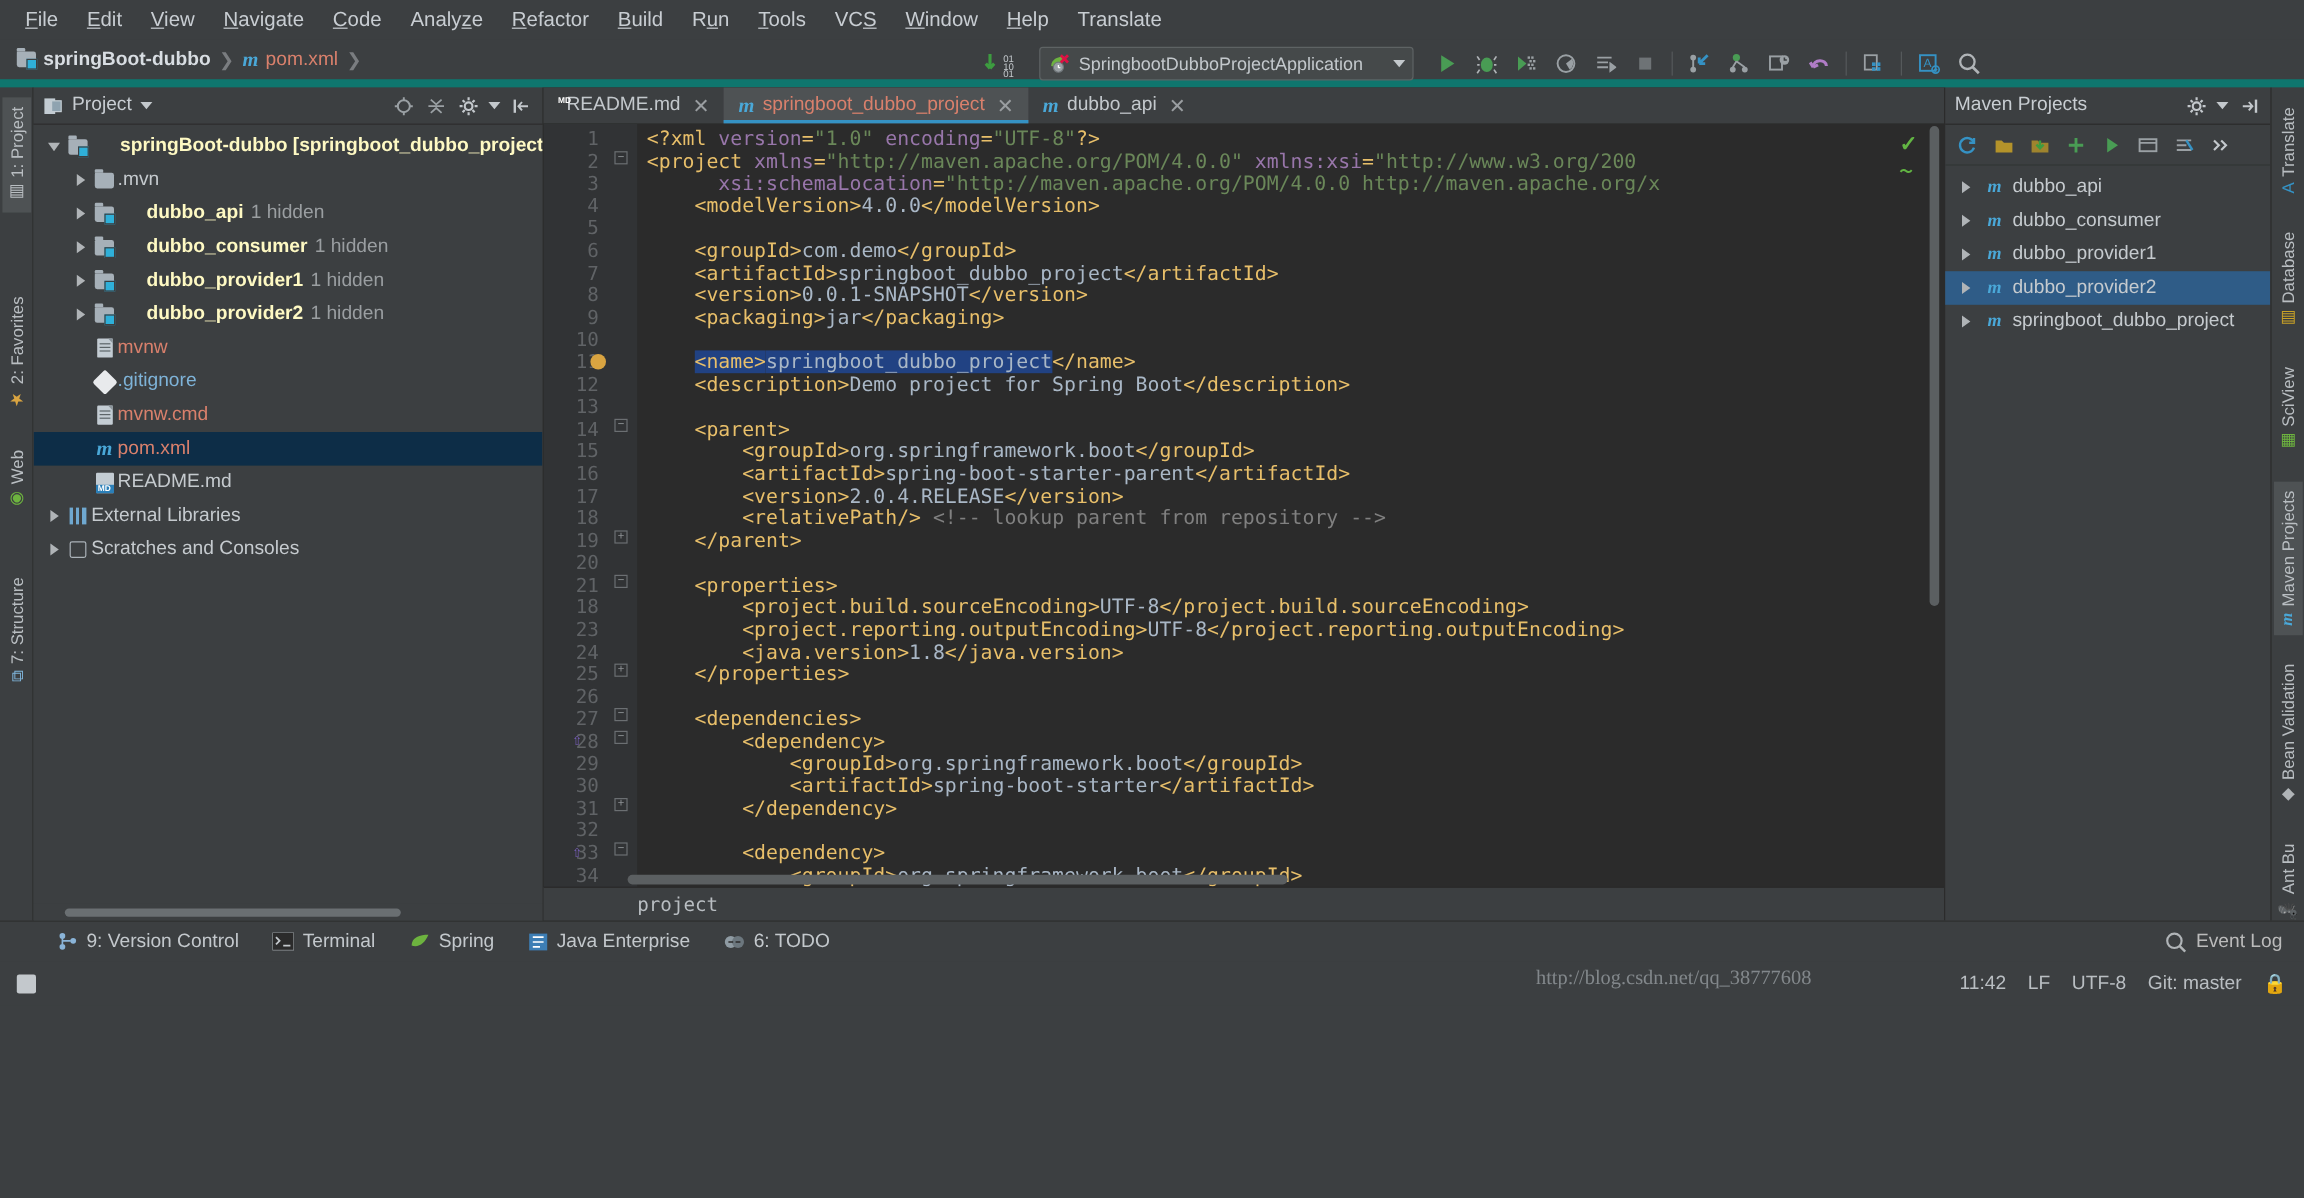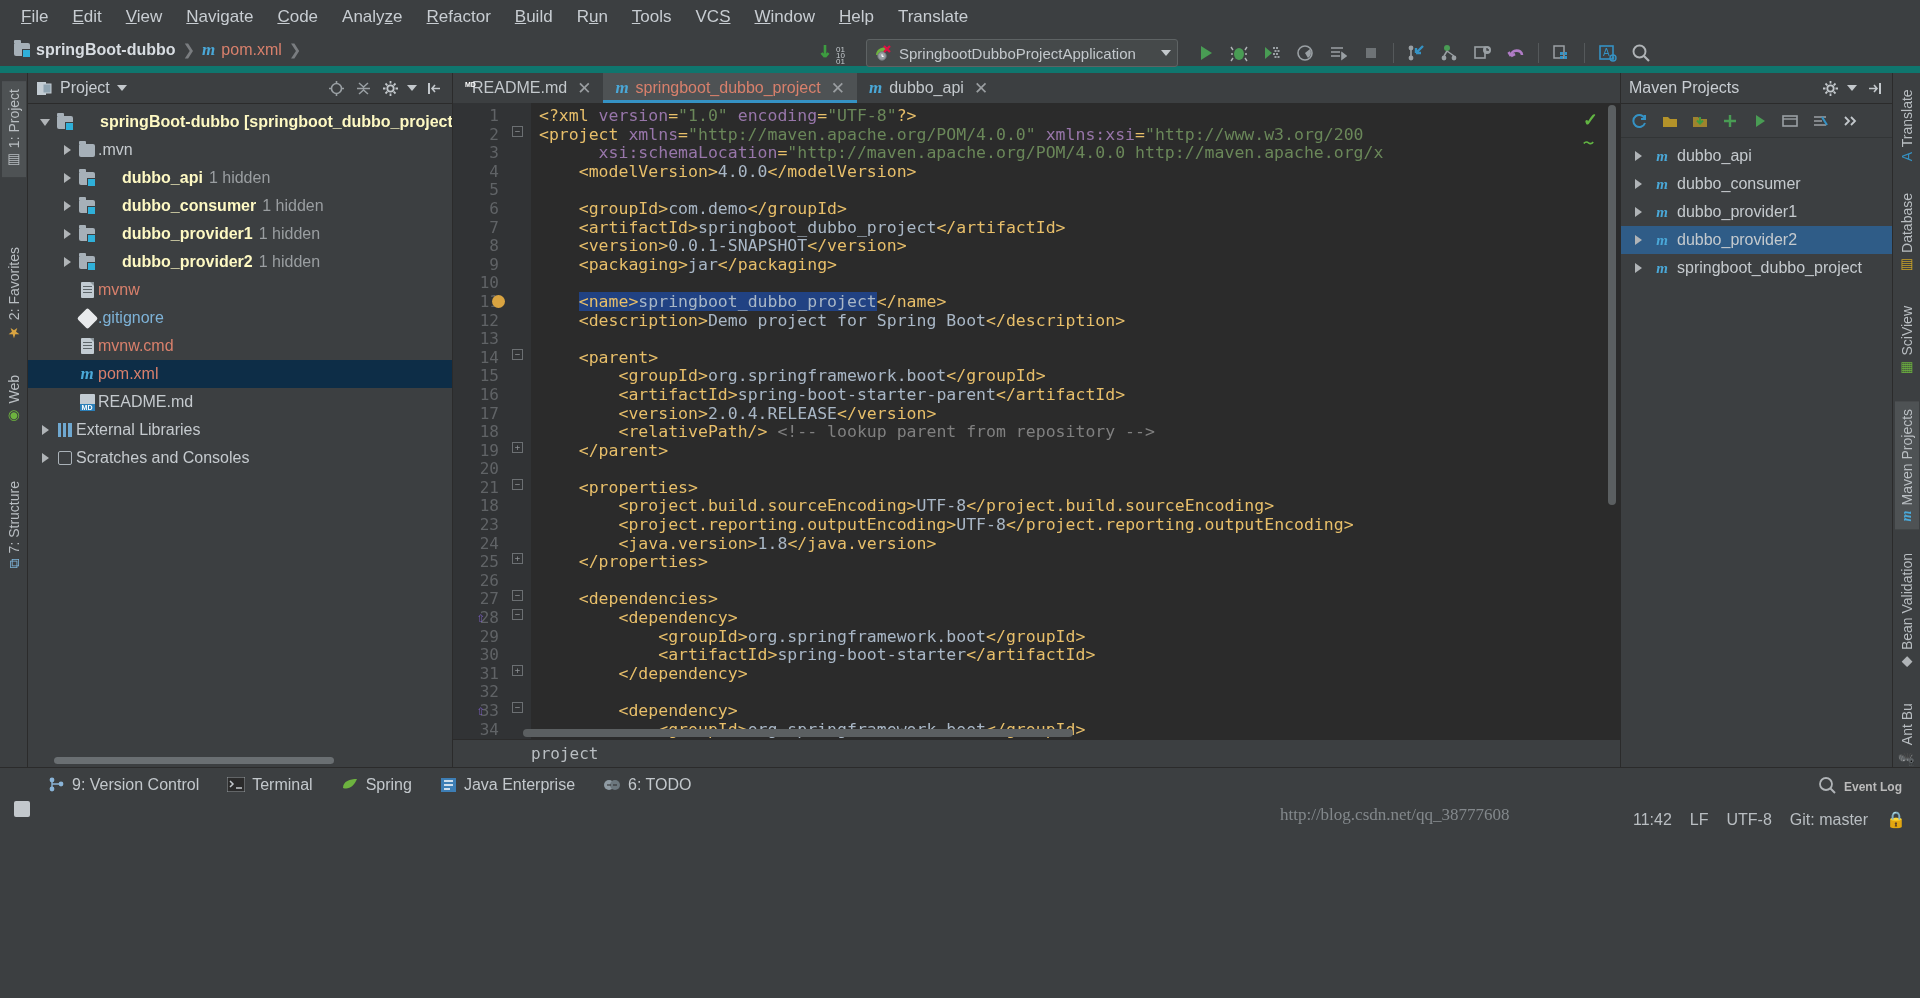--- a/index.html
+++ b/index.html
@@ -184,25 +184,25 @@
 
   
   .vstrip-r { width: 28px; background:#3c3f41; border-left:1px solid #2b2b2b; display:flex; flex-direction:column; align-items:center; padding-top:4px;}
 
   
   .bottombar {
     height: 34px; background:#3c3f41; border-top:1px solid #2b2b2b;
     display:flex; align-items:center; gap:0px; padding-left: 34px;
   }
   .bb-item { display:flex; align-items:center; gap:7px; font-size:16px; color:#c3c8cc; padding: 4px 14px;}
-  .bb-right { margin-left:auto; display:flex; align-items:flex-end; gap:8px; padding-right:18px; font-size:12px;font-weight:bold;}
+  .bb-right { margin-left:auto; display:flex; align-items:flex-start; gap:8px; padding-right:18px; font-size:16px;}
 
   
   .statusbar {
-    height: 37px; background:#3c3f41; display:flex; 
+    height: 37px; background:#3c3f41; display:flex; align-items:center;
     padding: 0 14px; gap: 16px; font-size:16px; color:#b9bec2; position:relative;
   }
   .sb-right { margin-left:auto; display:flex; align-items:center; gap:18px;}
   .sb-sq { width:16px;height:16px;background:#c3c8cc;border-radius:2px;}
   .watermark {
     position:absolute; left:1280px; top:4px; font-size:17px; color:#9aa0a4;
     opacity:.75; white-space:nowrap; font-family:"Liberation Serif", serif;
   }
 
   svg { display:block; }

